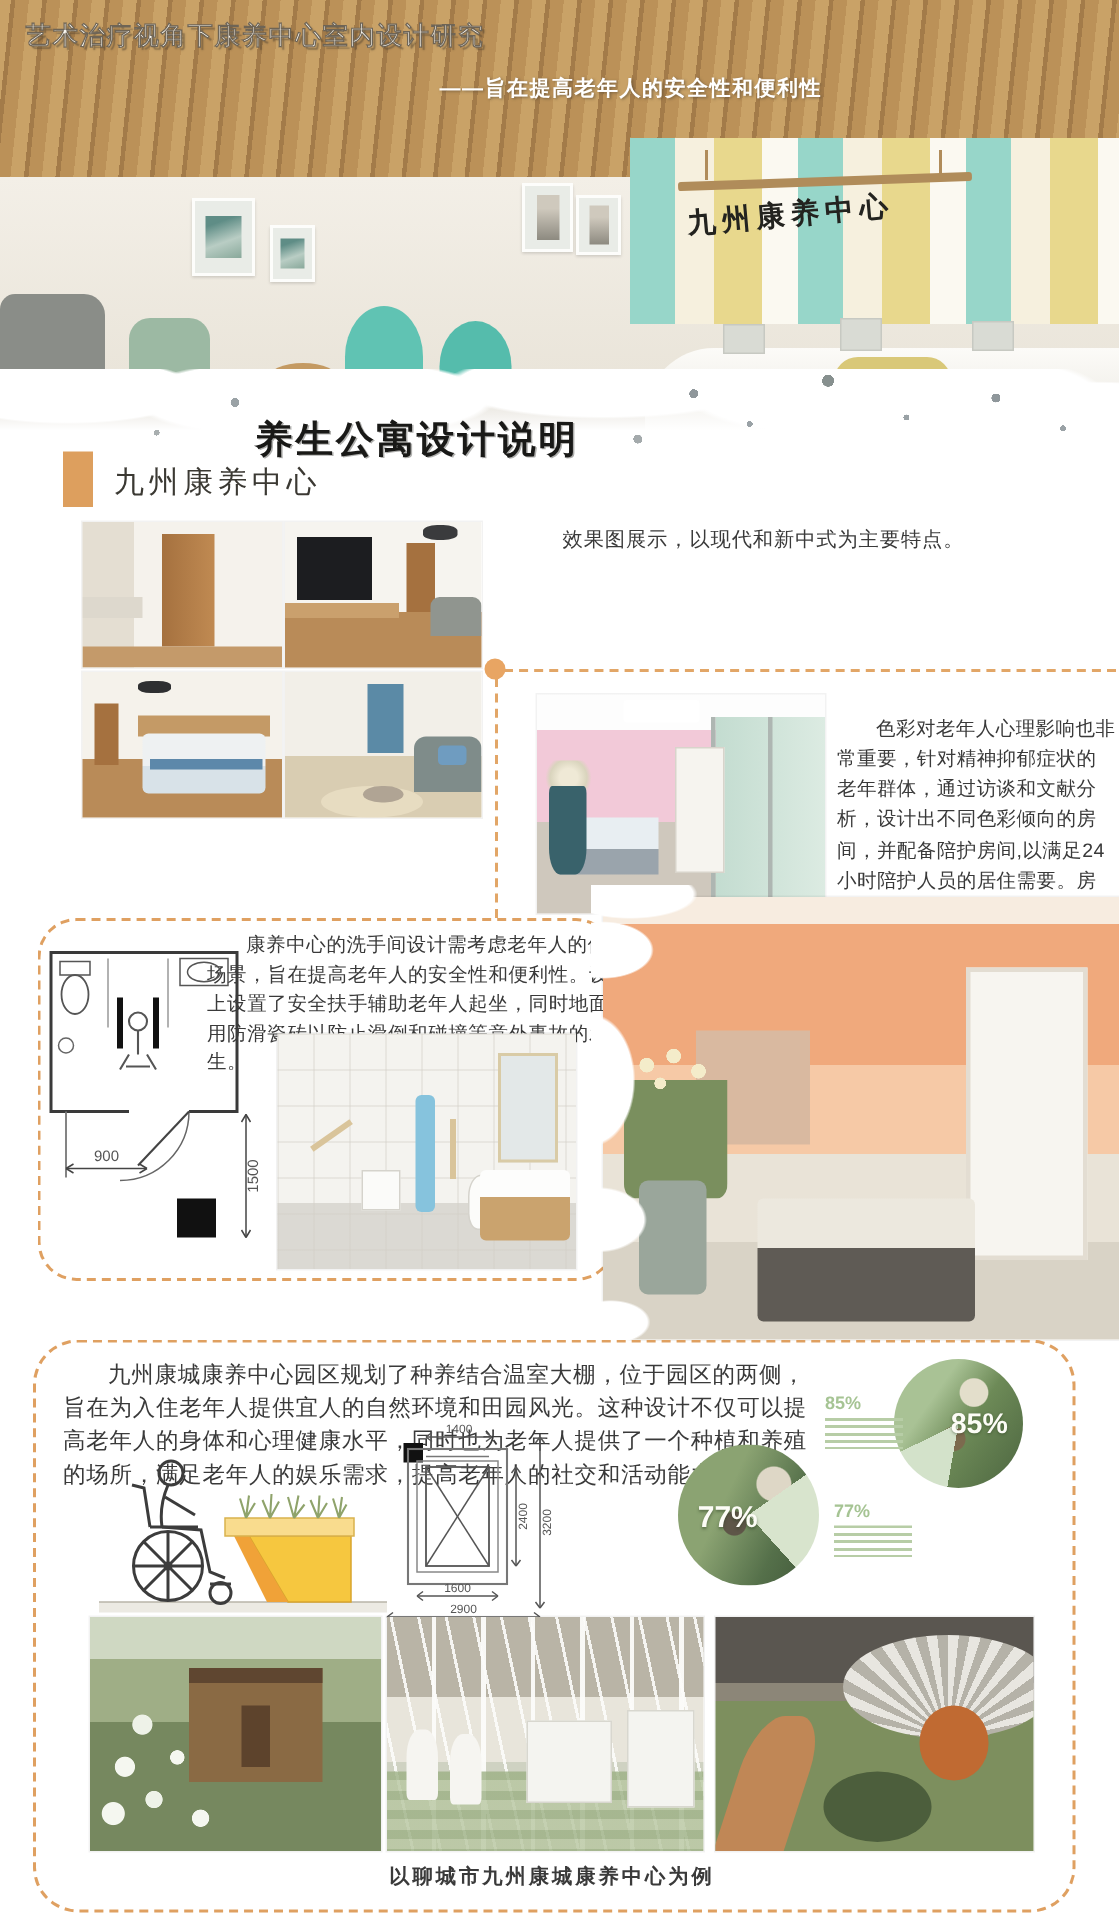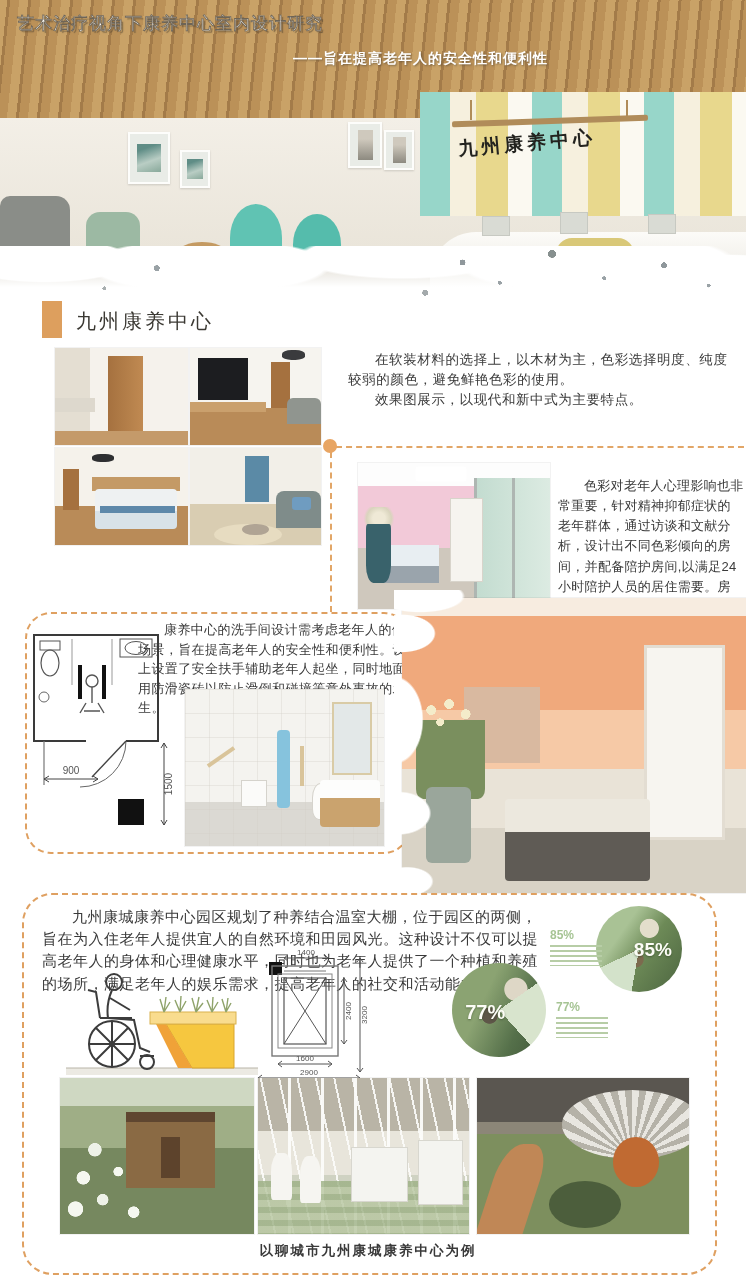--- a/index.html
+++ b/index.html
@@ -229,20 +229,21 @@
     <div class="abs chair-teal2"></div>
     <div class="abs chair-olive"></div>
     <div class="abs round-table"></div>
 
     <div class="abs splash"></div>
     <div class="abs flecks"></div>
   </div>
 
   <div class="abs hero-title">艺术治疗视角下康养中心室内设计研究</div>
   <div class="abs hero-subtitle">——旨在提高老年人的安全性和便利性</div>
+  <div class="abs brush-heading">养生公寓设计说明</div>
 
   <div class="abs sec-block"></div>
   <div class="abs sec-title">九州康养中心</div>
 
   <div class="abs photo ph-kitchen">
     <div class="door"></div>
     <div class="counter"></div>
     <div class="floor"></div>
   </div>
   <div class="abs photo ph-tv">
@@ -261,21 +262,20 @@
   </div>
   <div class="abs photo ph-living">
     <div class="wall"></div>
     <div class="rug"></div>
     <div class="sofa"></div>
     <div class="pillow"></div>
     <div class="table"></div>
   </div>
 
   <div class="abs tblock t1">
-    <p>在软装材料的选择上，以木材为主，色彩选择明度、纯度较弱的颜色，避免鲜艳色彩的使用。</p>
     <p>效果图展示，以现代和新中式为主要特点。</p>
   </div>
 
   <div class="abs dash-h"></div>
   <div class="abs dash-v"></div>
   <div class="abs dash-dot"></div>
 
   <div class="abs photo ph-pink">
     <div class="panel"></div>
     <div class="glass"></div>

